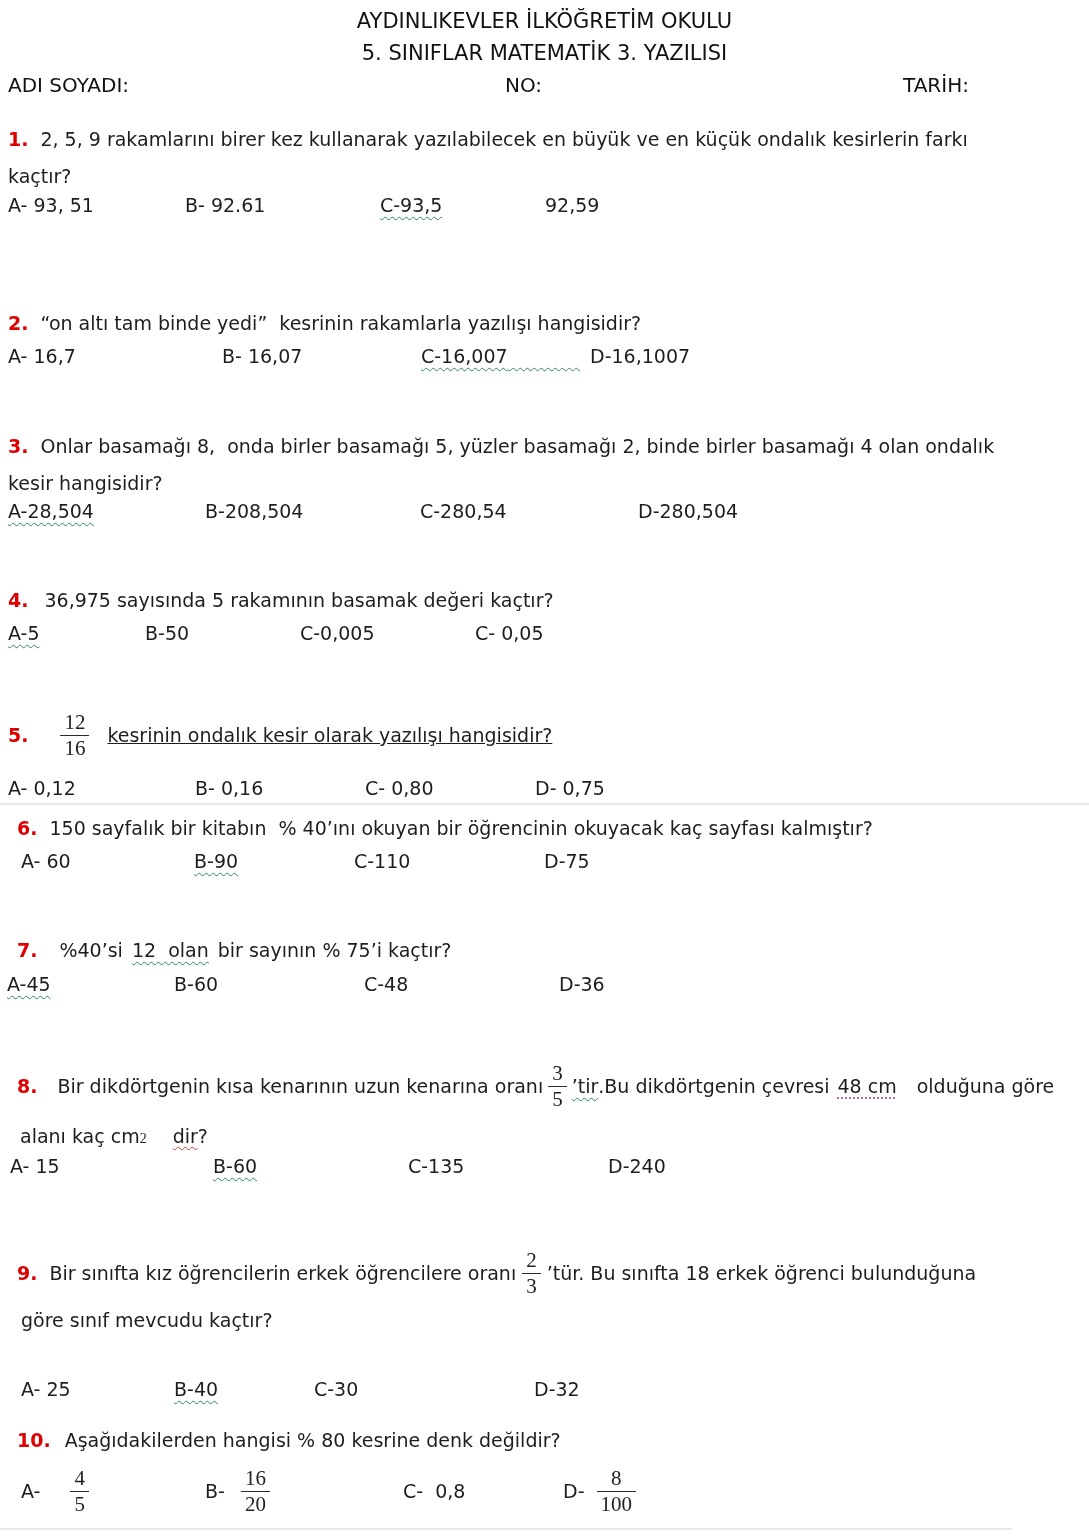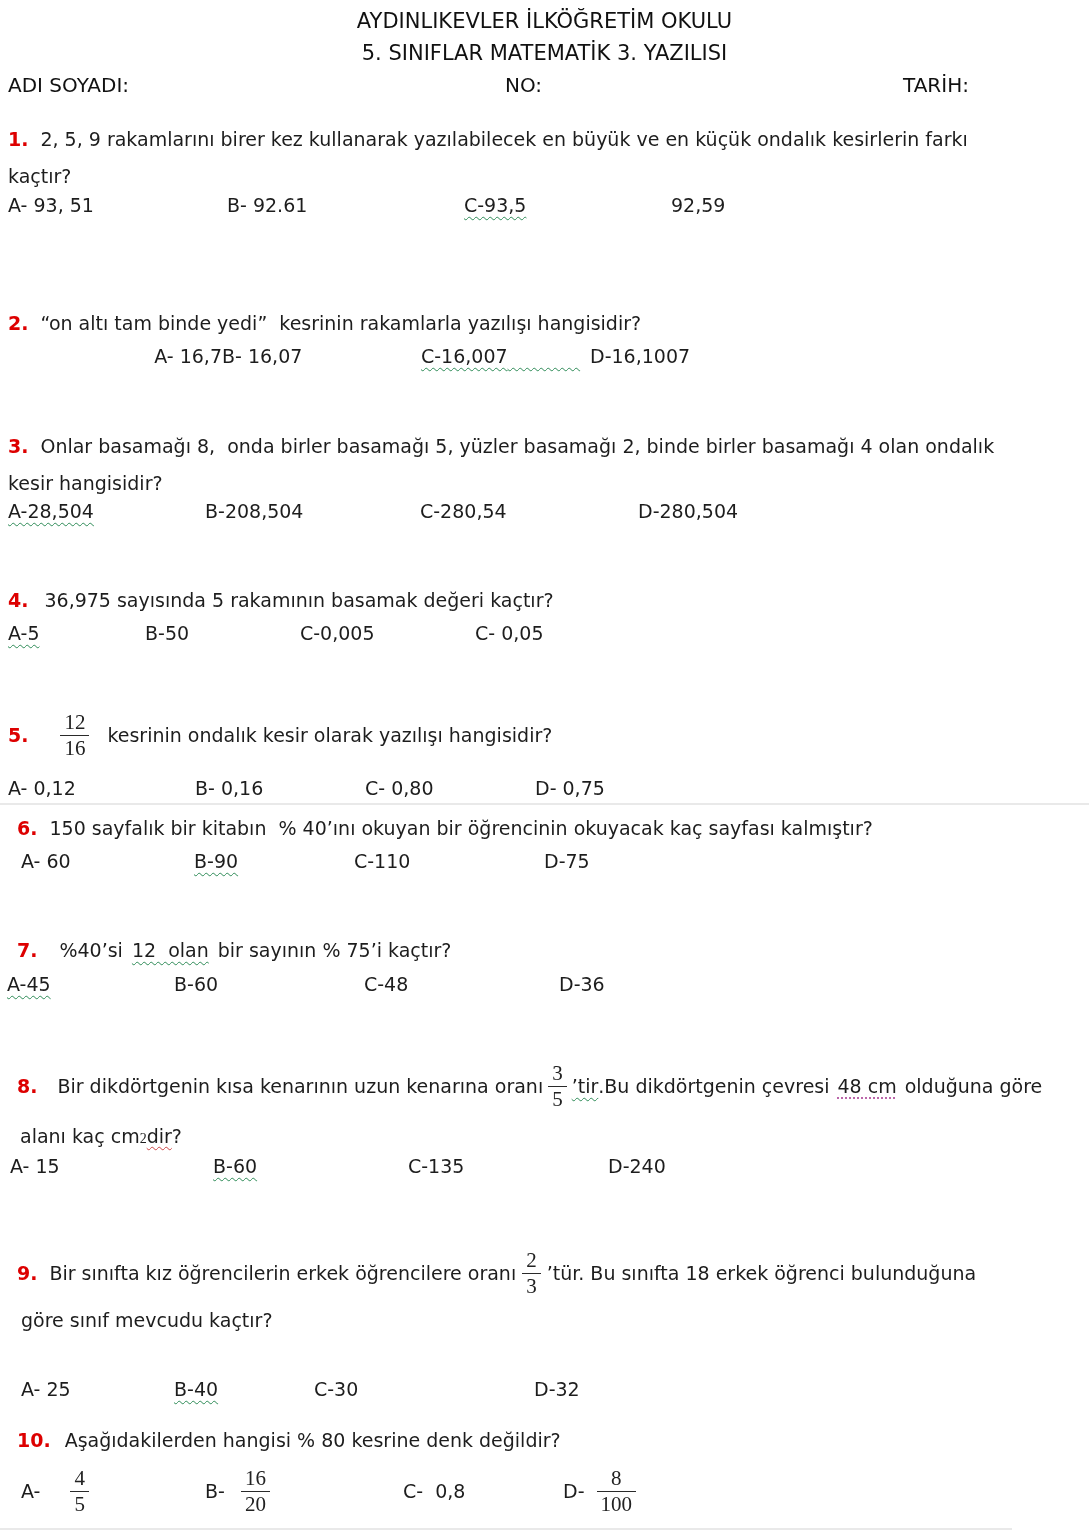--- a/index.html
+++ b/index.html
@@ -43,33 +43,33 @@
     <span style="position:absolute;left:895px;">TARİH:</span>
   </div>
 
   <div class="row" style="top:126px;">
     <span class="qnum">1.</span>
     <span class="t">2, 5, 9 rakamlarını birer kez kullanarak yazılabilecek en büyük ve en küçük ondalık kesirlerin farkı</span>
   </div>
   <div class="row" style="top:163px;">
     <span class="t">kaçtır?</span>
   </div>
-  <div class="row opts" style="top:192px;gap:42px;">
+  <div class="row opts" style="top:192px;">
     <span class="opt t" style="width:177px;">A- 93, 51</span>
     <span class="opt t" style="width:195px;">B- 92.61</span>
     <span class="opt" style="width:165px;"><span class="u-green t">C-93,5</span></span>
     <span class="opt t">92,59</span>
   </div>
 
   <div class="row" style="top:310px;">
     <span class="qnum">2.</span>
     <span class="t">“on altı tam binde yedi”  kesrinin rakamlarla yazılışı hangisidir?</span>
   </div>
   <div class="row opts" style="top:343px;">
-    <span class="opt t" style="width:214px;text-align:right;">A- 16,7</span>
+    <span class="opt t" style="width:214px;">A- 16,7</span>
     <span class="opt t" style="width:199px;">B- 16,07</span>
     <span class="opt" style="width:169px;"><span class="u-green t">C-16,007</span><span class="u-green">&nbsp;&nbsp;&nbsp;&nbsp;&nbsp;&nbsp;&nbsp;&nbsp;&nbsp;&nbsp;&nbsp;&nbsp;</span></span>
     <span class="opt t">D-16,1007</span>
   </div>
 
   <div class="row" style="top:433px;">
     <span class="qnum">3.</span>
     <span class="t">Onlar basamağı 8,  onda birler basamağı 5, yüzler basamağı 2, binde birler basamağı 4 olan ondalık</span>
   </div>
   <div class="row" style="top:470px;">
@@ -92,21 +92,21 @@
     <span class="opt t" style="width:175px;">C-0,005</span>
     <span class="opt t">C- 0,05</span>
   </div>
 
   <div class="row vcenter" style="top:700px;height:70px;">
     <span class="qnum">5.</span>
     <span class="frac" style="margin-left:20px;">
         <span class="num">12</span>
         <span class="den">16</span>
       </span>
-    <span class="t" style="margin-left:18px;">kesrinin ondalık kesir olarak yazılışı hangisidir?</span>
+    <span class="t" style="margin-left:18px;text-decoration:underline;">kesrinin ondalık kesir olarak yazılışı hangisidir?</span>
   </div>
   <div class="row opts" style="top:775px;">
     <span class="opt t" style="width:187px;">A- 0,12</span>
     <span class="opt t" style="width:170px;">B- 0,16</span>
     <span class="opt t" style="width:170px;">C- 0,80</span>
     <span class="opt t">D- 0,75</span>
   </div>
 
   <div class="hr" style="top:803px;left:0;width:1089px;"></div>
 
@@ -137,26 +137,26 @@
   <div class="row vcenter" style="top:1048px;left:17px;height:76px;">
     <span class="qnum" style="margin-right:20px;">8.</span>
     <span class="t">Bir dikdörtgenin kısa kenarının uzun kenarına oranı</span>
     <span class="frac" style="margin:0 5px;">
         <span class="num">3</span>
         <span class="den">5</span>
       </span>
     <span class="u-green t">’tir</span>
     <span class="t">.Bu dikdörtgenin çevresi</span>
     <span class="u-pink t" style="margin-left:8px;">48 cm</span>
-    <span class="t" style="margin-left:8px;">olduğuna göre</span>
+    <span class="t" style="margin-left:20px;">olduğuna göre</span>
   </div>
   <div class="row" style="top:1123px;left:20px;">
     <span class="t">alanı kaç cm</span>
       <sup class="s2">2</sup>
-    <span class="u-red t" style="margin-left:0;">dir</span>
+    <span class="u-red t" style="margin-left:26px;">dir</span>
       <span class="t">?</span>
   </div>
   <div class="row opts" style="top:1153px;left:10px;">
     <span class="opt t" style="width:203px;">A- 15</span>
     <span class="opt" style="width:195px;"><span class="u-green t">B-60</span></span>
     <span class="opt t" style="width:200px;">C-135</span>
     <span class="opt t">D-240</span>
   </div>
 
   <div class="row vcenter" style="top:1235px;left:17px;height:76px;">

